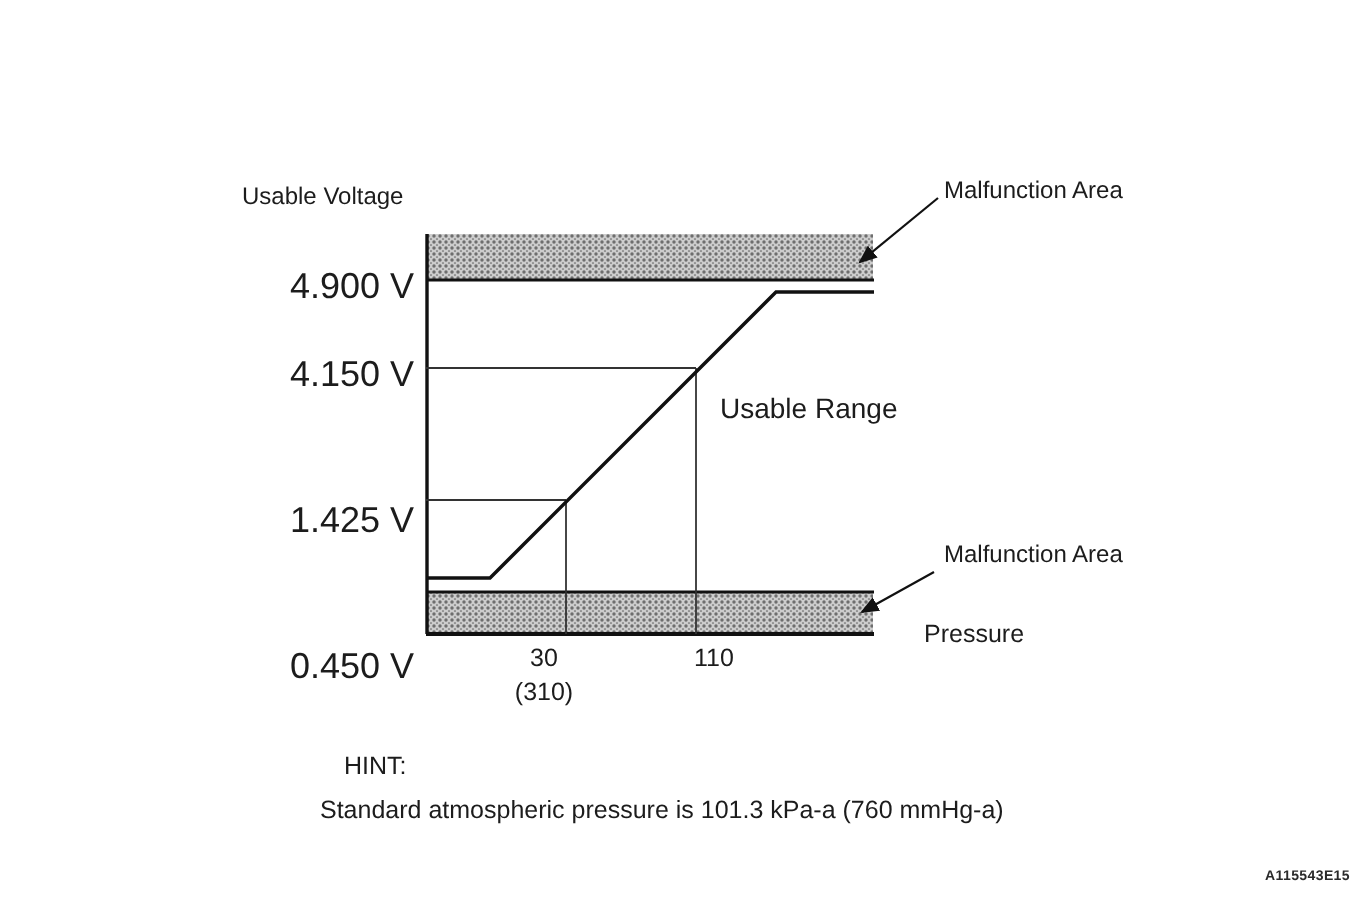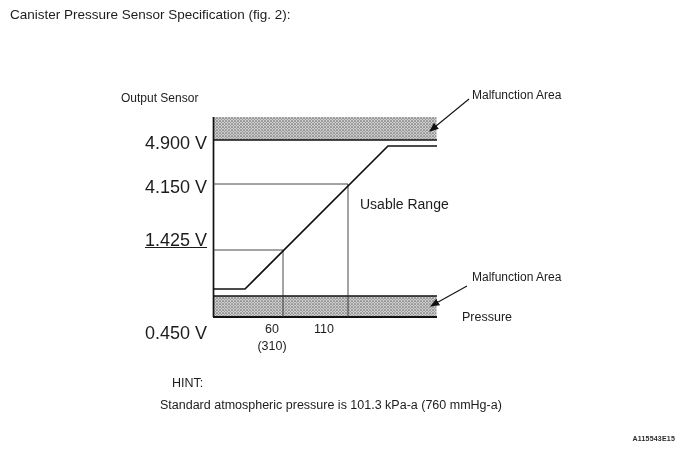--- a/index.html
+++ b/index.html
@@ -22,31 +22,31 @@
     font-size: 13.5px;
   }
   .axis-label-y { left: 121px; top: 91px; font-size: 12px; }
   .ytick {
     left: 145px; width: 62px;
     text-align: right;
     font-size: 18px;
   }
   .ytick-4900 { top: 133px; }
   .ytick-4150 { top: 177px; }
-  .ytick-1425 { top: 230px; text-decoration: underline; }
+  .ytick-1425 { top: 250px; }
   .ytick-0450 { top: 289px; margin-top: 34px; }
   .xtick {
     top: 321px; width: 84px;
     text-align: center;
     font-size: 12.5px;
     line-height: 17px;
     white-space: nowrap;
   }
   .xtick-60   { left: 230px; }
-  .xtick-110  { left: 282px; }
+  .xtick-110  { left: 315px; }
   .xtick-unit { left: 384px; }
   .pressure-label { left: 462px; top: 310px; font-size: 12.5px; }
   .malf-label { font-size: 12px; }
   .malf-top    { left: 472px; top: 88px; }
   .malf-bottom { left: 472px; top: 270px; }
   .usable-label { left: 360px; top: 196px; font-size: 14px; }
   .hint-label { left: 172px; top: 376px; font-size: 12.5px; }
   .hint-text  { left: 160px; top: 398px; font-size: 12.5px; }
   .doc-code {
     left: 559px; top: 435px; width: 116px;
@@ -93,31 +93,30 @@
 
     <line x1="213" y1="250" x2="283" y2="250" stroke="#333" stroke-width="0.9"></line>
     <line x1="283" y1="250" x2="283" y2="317" stroke="#333" stroke-width="0.9"></line>
 
     <polyline points="213,289 245,289 388,146 437,146" fill="none" stroke="#111" stroke-width="1.7" stroke-linejoin="miter"></polyline>
 
     <line x1="469" y1="99" x2="430" y2="131" stroke="#111" stroke-width="1.1" marker-end="url(#arrow)"></line>
     <line x1="467" y1="286" x2="431" y2="306" stroke="#111" stroke-width="1.1" marker-end="url(#arrow)"></line>
   </svg>
 
-  <div class="abs title">Canister Pressure Sensor Specification (fig. 2):</div>
 
-  <div class="abs axis-label-y">Output Sensor</div>
+  <div class="abs axis-label-y">Usable Voltage</div>
 
   <div class="abs ytick ytick-4900">4.900 V</div>
   <div class="abs ytick ytick-4150">4.150 V</div>
   <div class="abs ytick ytick-1425">1.425 V</div>
   <div class="abs ytick ytick-0450">0.450 V</div>
 
   <div class="abs xtick xtick-60">
-    <div>60</div>
+    <div>30</div>
     <div>(310)</div>
   </div>
   <div class="abs xtick xtick-110">
     <div>110</div>
   </div>
 
   <div class="abs pressure-label">Pressure</div>
 
   <div class="abs malf-label malf-top">Malfunction Area</div>
   <div class="abs malf-label malf-bottom">Malfunction Area</div>

